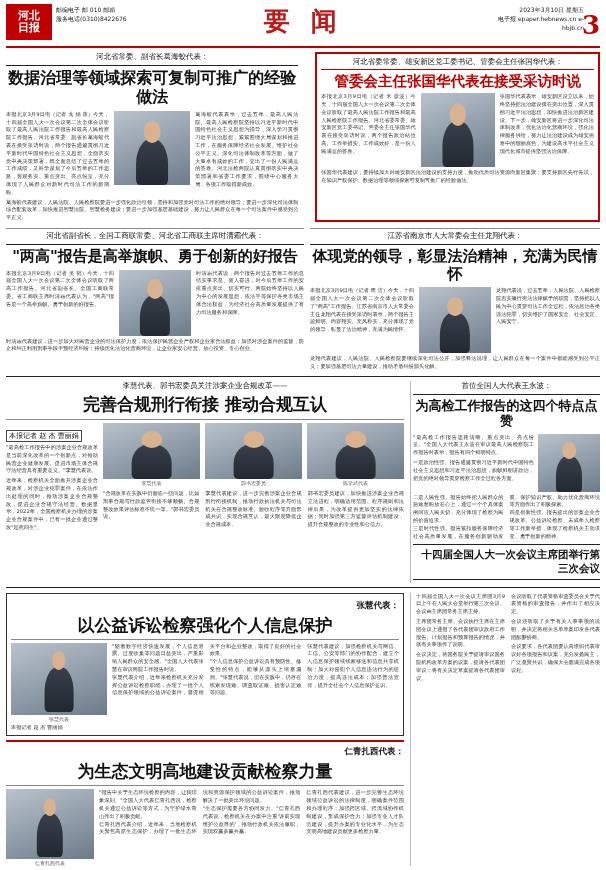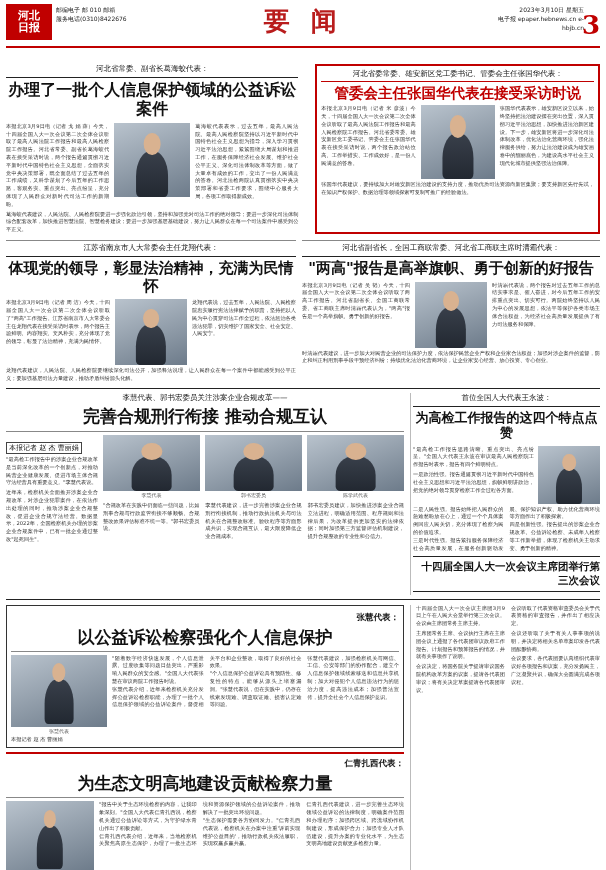--- a/index.html
+++ b/index.html
@@ -52,21 +52,21 @@
   }
   .photo::before{
     content:""; position:absolute; left:50%; top:14%; width:22%; height:30%;
     transform:translateX(-50%); border-radius:50%;
     background:#d9b290; z-index:2;
   }
   .photo.wide::before{ width:14%; top:12%; height:26%; }
   .photo.wide::after{ width:30%; top:34%; }
 
   
-  .top { display:flex; gap:17px; margin-top:16px; }
+  .top { display:flex; gap:17px; margin-top:4px; }
   .top-left { width:298px; }
   .top-right { width:290px; border:2px solid #c00000; padding:3px 4px; }
 
   .art-kicker { font-size:7.5px; text-align:center; color:#111; margin-bottom:2px;}
   .art-head-1 { font-size:16px; text-align:center; margin:2px 0 4px; }
   .art-head-2 { font-size:14.5px; text-align:center; margin:2px 0 4px; }
 
   .art-body { display:flex; gap:5px; }
   .col-txt { flex:1; }
   .lead { font-size:5.2px; line-height:1.5; text-align:justify; color:#333; }
@@ -122,21 +122,21 @@
       <div class="line">电子报 epaper.hebnews.cn  e-hbjb.cn</div>
       <div class="pagenum">3</div>
     </div>
   </div>
 
   <div class="top">
 
     <div class="top-left">
       <div class="art-kicker">河北省常委、副省长葛海蛟代表：</div>
       <div class="rule"></div>
-      <div class="headline art-head-1">办理了一批个人信息保护领域的公益诉讼案件</div>
+      <div class="headline art-head-1">数据治理等领域探索可复制可推广的经验做法</div>
       <div class="art-body">
         <div class="col-txt">
           <div class="lead">本报北京3月9日电（记者 戈 娟 薛）今天，十四届全国人大一次会议第二次全体会议听取了最高人民法院工作报告和最高人民检察院工作报告。河北省常委、副省长葛海蛟代表在接受采访时说，两个报告通篇贯彻习近平新时代中国特色社会主义思想，全面落实党中央决策部署，既全面总结了过去五年的工作成绩，又科学谋划了今后五年的工作思路，客观务实、重点突出、亮点纷呈，充分体现了人民群众对新时代司法工作的新期盼。</div>
         </div>
         <div style="width:76px;">
           <div class="photo" style="height:74px;"></div>
         </div>
         <div class="col-txt">
           <div class="lead">葛海蛟代表表示，过去五年，最高人民法院、最高人民检察院坚持以习近平新时代中国特色社会主义思想为指导，深入学习贯彻习近平法治思想，紧紧围绕大局谋划和推进工作，在服务保障经济社会发展、维护社会公平正义、深化司法体制改革等方面，做了大量卓有成效的工作，交出了一份人民满意的答卷。河北法检两院认真贯彻落实中央决策部署和省委工作要求，围绕中心服务大局，各项工作取得新成效。</div>
         </div>
@@ -157,56 +157,56 @@
         </div>
         <div class="col-txt">
           <div class="lead">张国华代表表示，雄安新区设立以来，始终坚持把法治建设摆在突出位置，深入贯彻习近平法治思想，加快推进法治新区建设。下一步，雄安新区将进一步深化司法体制改革，优化法治化营商环境，强化法律服务供给，努力让法治建设成为雄安画卷中的靓丽底色，为建设高水平社会主义现代化城市提供坚强法治保障。</div>
         </div>
       </div>
       <div class="lead mt2">张国华代表建议，要持续加大对雄安新区法治建设的支持力度，推动优质司法资源向新区集聚；要支持新区先行先试，在知识产权保护、数据治理等领域探索可复制可推广的经验做法。</div>
     </div>
   </div>
 
   <div class="two-col-sub">
+    <div class="sub-col">
+      <div class="rule-thin"></div>
+      <div class="art-kicker">河北省副省长，全国工商联常委、河北省工商联主席时清霜代表：</div>
+      <div class="rule"></div>
+      <div class="headline art-head-1" style="font-size:15px;">"两高"报告是高举旗帜、勇于创新的好报告</div>
+      <div class="art-body">
+        <div class="col-txt">
+            <div class="lead">本报北京3月9日电（记者 吴 韬）今天，十四届全国人大一次会议第二次全体会议听取了两高工作报告。河北省副省长、全国工商联常委、省工商联主席时清霜代表认为，"两高"报告是一个高举旗帜、勇于创新的好报告。</div>
+          </div>
+        <div style="width:72px;">
+            <div class="photo" style="height:66px;"></div>
+          </div>
+        <div class="col-txt">
+            <div class="lead">时清霜代表说，两个报告对过去五年工作的总结实事求是、催人奋进，对今后五年工作的安排重点突出、切实可行。两院始终坚持以人民为中心的发展思想，依法平等保护各类市场主体合法权益，为经济社会高质量发展提供了有力司法服务和保障。</div>
+          </div>
+      </div>
+      <div class="lead mt2">时清霜代表建议，进一步加大对民营企业的司法保护力度，依法保护民营企业产权和企业家合法权益；加强对涉企案件的监督，防止和纠正利用刑事手段干预经济纠纷；持续优化法治化营商环境，让企业家安心经营、放心投资、专心创业。</div>
+    </div>
+
     <div class="sub-col r">
       <div class="rule-thin"></div>
       <div class="art-kicker">江苏省南京市人大常委会主任龙翔代表：</div>
       <div class="rule"></div>
       <div class="headline art-head-1" style="font-size:15px;">体现党的领导，彰显法治精神，充满为民情怀</div>
       <div class="art-body">
         <div class="col-txt">
             <div class="lead">本报北京3月9日电（记者 周 洁）今天，十四届全国人大一次会议第二次全体会议听取了"两高"工作报告。江苏省南京市人大常委会主任龙翔代表在接受采访时表示，两个报告主题鲜明、内容翔实、文风朴实，充分体现了党的领导，彰显了法治精神，充满为民情怀。</div>
           </div>
         <div style="width:72px;">
             <div class="photo" style="height:66px;"></div>
           </div>
         <div class="col-txt">
             <div class="lead">龙翔代表说，过去五年，人民法院、人民检察院忠实履行宪法法律赋予的职责，坚持把以人民为中心贯穿司法工作全过程，依法惩治各类违法犯罪，切实维护了国家安全、社会安定、人民安宁。</div>
           </div>
       </div>
       <div class="lead mt2">龙翔代表建议，人民法院、人民检察院要继续深化司法公开，加强释法说理，让人民群众在每一个案件中都能感受到公平正义；要加强基层司法力量建设，推动矛盾纠纷源头化解。</div>
-    </div>
-
-    <div class="sub-col">
-      <div class="rule-thin"></div>
-      <div class="art-kicker">河北省副省长，全国工商联常委、河北省工商联主席时清霜代表：</div>
-      <div class="rule"></div>
-      <div class="headline art-head-1" style="font-size:15px;">"两高"报告是高举旗帜、勇于创新的好报告</div>
-      <div class="art-body">
-        <div class="col-txt">
-            <div class="lead">本报北京3月9日电（记者 吴 韬）今天，十四届全国人大一次会议第二次全体会议听取了两高工作报告。河北省副省长、全国工商联常委、省工商联主席时清霜代表认为，"两高"报告是一个高举旗帜、勇于创新的好报告。</div>
-          </div>
-        <div style="width:72px;">
-            <div class="photo" style="height:66px;"></div>
-          </div>
-        <div class="col-txt">
-            <div class="lead">时清霜代表说，两个报告对过去五年工作的总结实事求是、催人奋进，对今后五年工作的安排重点突出、切实可行。两院始终坚持以人民为中心的发展思想，依法平等保护各类市场主体合法权益，为经济社会高质量发展提供了有力司法服务和保障。</div>
-          </div>
-      </div>
-      <div class="lead mt2">时清霜代表建议，进一步加大对民营企业的司法保护力度，依法保护民营企业产权和企业家合法权益；加强对涉企案件的监督，防止和纠正利用刑事手段干预经济纠纷；持续优化法治化营商环境，让企业家安心经营、放心投资、专心创业。</div>
     </div>
   </div>
 
   <div class="band">
     <div class="band-row">
       <div class="band-left">
         <div class="art-kicker">李慧代表、郭书宏委员关注涉案企业合规改革——</div>
         <div class="headline band-head">完善合规刑行衔接 推动合规互认</div>
         <div class="rule-thin"></div>
         <div style="display:flex;gap:5px;margin-top:3px;">

